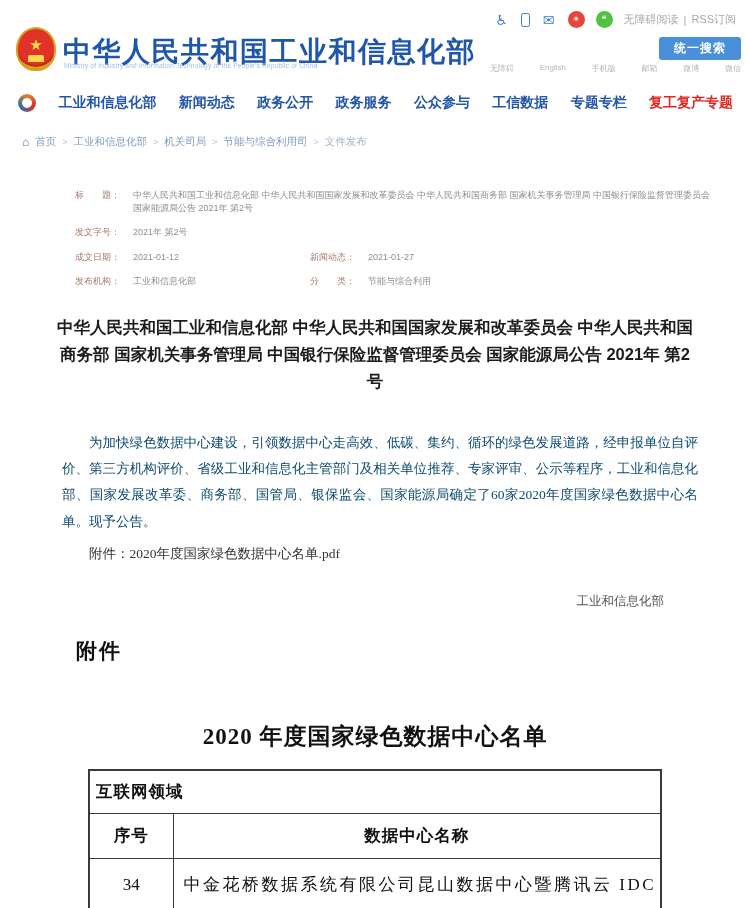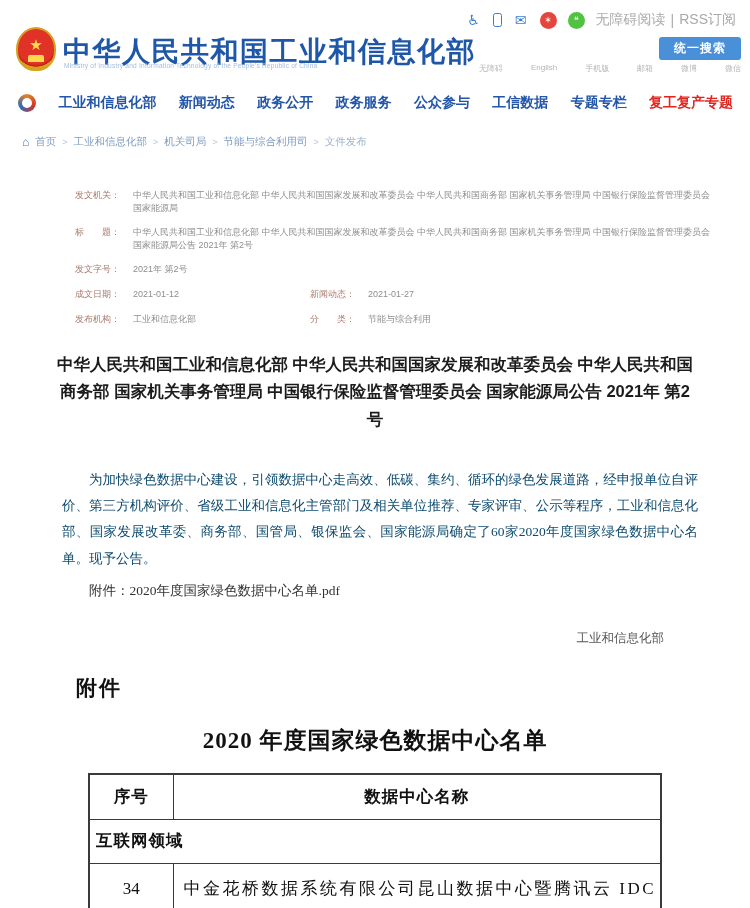--- a/index.html
+++ b/index.html
@@ -33,27 +33,27 @@
   .site-sub{position:absolute;left:64px;top:62px;font-size:6.6px;color:#a3bcdc;
     letter-spacing:.2px;white-space:nowrap;}
   .top-icons{position:absolute;top:11px;right:14px;display:flex;align-items:center;gap:11px;}
   .ticon{width:16px;height:16px;display:flex;align-items:center;justify-content:center;
     font-size:14px;color:#3a7bd5;}
   .phone-shape{width:9px;height:14px;border:1.6px solid #3a7bd5;border-radius:2.5px;}
   .circle-icon{width:17px;height:17px;border-radius:50%;display:flex;align-items:center;
     justify-content:center;color:#fff;font-size:9px;line-height:1;}
   .weibo{background:#e6453c;}
   .wechat{background:#52c341;}
-  .top-right-text{font-size:14px;color:#a9a9a9;white-space:nowrap;display:flex;gap:5px;align-items:center;}
+  .top-right-text{font-size:11px;color:#a9a9a9;white-space:nowrap;display:flex;gap:5px;align-items:center;}
   .search-btn{position:absolute;top:37px;right:9px;width:82px;height:23px;background:var(--btn-blue);
     color:#fff;font-size:12px;font-weight:bold;border:none;border-radius:3px;
     display:flex;align-items:center;justify-content:center;letter-spacing:1px;cursor:pointer;}
   .mini-links{position:absolute;top:63px;right:9px;width:262px;display:flex;
     justify-content:space-between;font-size:8px;color:#b4b4b4;}
-  .mini-links span{white-space:nowrap;}
+  .mini-links span{white-space:nowrap;margin-left:11px;}
   
   .nav{display:flex;align-items:center;justify-content:space-between;
     padding:0 17px 0 18px;height:30px;margin-top:2px;}
   .nav-logo{width:18px;height:18px;border-radius:50%;
     background:conic-gradient(#e88024,#d0342c,#2b6cb8,#e88024);position:relative;flex:0 0 auto;}
   .nav-logo::after{content:"";position:absolute;left:4px;top:4px;width:10px;height:10px;
     border-radius:50%;background:#fff;}
   .nav-item{font-size:14px;font-weight:bold;color:#2356a8;white-space:nowrap;cursor:pointer;}
   .nav-item.red{color:var(--nav-red);}
   
@@ -74,21 +74,21 @@
   .doc-title{width:640px;margin:26px auto 0;text-align:center;font-size:16.5px;
     font-weight:bold;color:#1c1c1c;line-height:1.65;}
   .doc-body{margin:34px 52px 0 62px;font-size:13.5px;color:#0c4a6e;line-height:1.95;
     text-indent:2em;text-align:justify;font-family:"Liberation Serif","DejaVu Serif",serif;}
   .doc-attachment{margin:10px 52px 0 62px;font-size:13.5px;color:#333;text-indent:2em;
     font-family:"Liberation Serif","DejaVu Serif",serif;}
   .doc-signature{margin:30px 86px 0 0;text-align:right;font-size:12.5px;color:#555;}
   .annex-heading{margin:27px 0 0 60px;font-size:21px;font-weight:bold;color:#111;letter-spacing:2px;padding-left:16px;}
   
   .annex{font-family:"Liberation Serif","DejaVu Serif",serif;color:#111;}
-  .annex-title{margin-top:23px;text-align:center;font-size:23px;font-weight:bold;letter-spacing:1px;}
+  .annex-title{margin-top:56px;text-align:center;font-size:23px;font-weight:bold;letter-spacing:1px;}
   table.annex-table{width:574px;margin:17px 0 0 88px;border-collapse:collapse;
     border:2px solid var(--line-dark);}
   .annex-table td{border:1px solid var(--line-dark);}
   .annex-table .th{height:45px;text-align:center;font-weight:bold;font-size:16.5px;letter-spacing:1px;}
   .col-no{width:84px;}
   .annex-table .section-cell{height:44px;font-weight:bold;font-size:16.5px;
     padding-left:6px;letter-spacing:1px;}
   .annex-table .row-no{height:52px;text-align:center;font-size:17px;}
   .annex-table .row-name{height:52px;font-size:17px;padding-left:10px;letter-spacing:2.5px;}
 </style>
@@ -148,24 +148,20 @@
   <span class="sep">&gt;</span>
   <span class="crumb">机关司局</span>
   <span class="sep">&gt;</span>
   <span class="crumb">节能与综合利用司</span>
   <span class="sep">&gt;</span>
   <span class="crumb current">文件发布</span>
 </div>
 
 <div class="meta">
   <div class="meta-row">
-    <span class="meta-label">发文机关：</span>
-    <span class="meta-value">中华人民共和国工业和信息化部 中华人民共和国国家发展和改革委员会 中华人民共和国商务部 国家机关事务管理局 中国银行保险监督管理委员会 国家能源局</span>
-  </div>
-  <div class="meta-row">
     <span class="meta-label">标　　题：</span>
     <span class="meta-value">中华人民共和国工业和信息化部 中华人民共和国国家发展和改革委员会 中华人民共和国商务部 国家机关事务管理局 中国银行保险监督管理委员会 国家能源局公告 2021年 第2号</span>
   </div>
   <div class="meta-row">
     <span class="meta-label">发文字号：</span>
     <span class="meta-value">2021年 第2号</span>
   </div>
   <div class="meta-row">
     <span class="pair">
       <span class="meta-label">成文日期：</span>
@@ -196,25 +192,25 @@
 
 <div class="doc-signature">工业和信息化部</div>
 
 <div class="annex-heading">附件</div>
 
 <div class="annex">
   <div class="annex-title">2020 年度国家绿色数据中心名单</div>
   <table class="annex-table">
     <tbody>
         <tr>
+      <td class="section-cell" colspan="2">互联网领域</td>
+    </tr>
+    <tr>
       <td class="th col-no">序号</td>
       <td class="th">数据中心名称</td>
-    </tr>
-    <tr>
-      <td class="section-cell" colspan="2">互联网领域</td>
     </tr>
     <tr>
       <td class="row-no col-no">34</td>
       <td class="row-name">中金花桥数据系统有限公司昆山数据中心暨腾讯云 IDC</td>
     </tr>
   </tbody>
     </table>
 
 </div>
 

